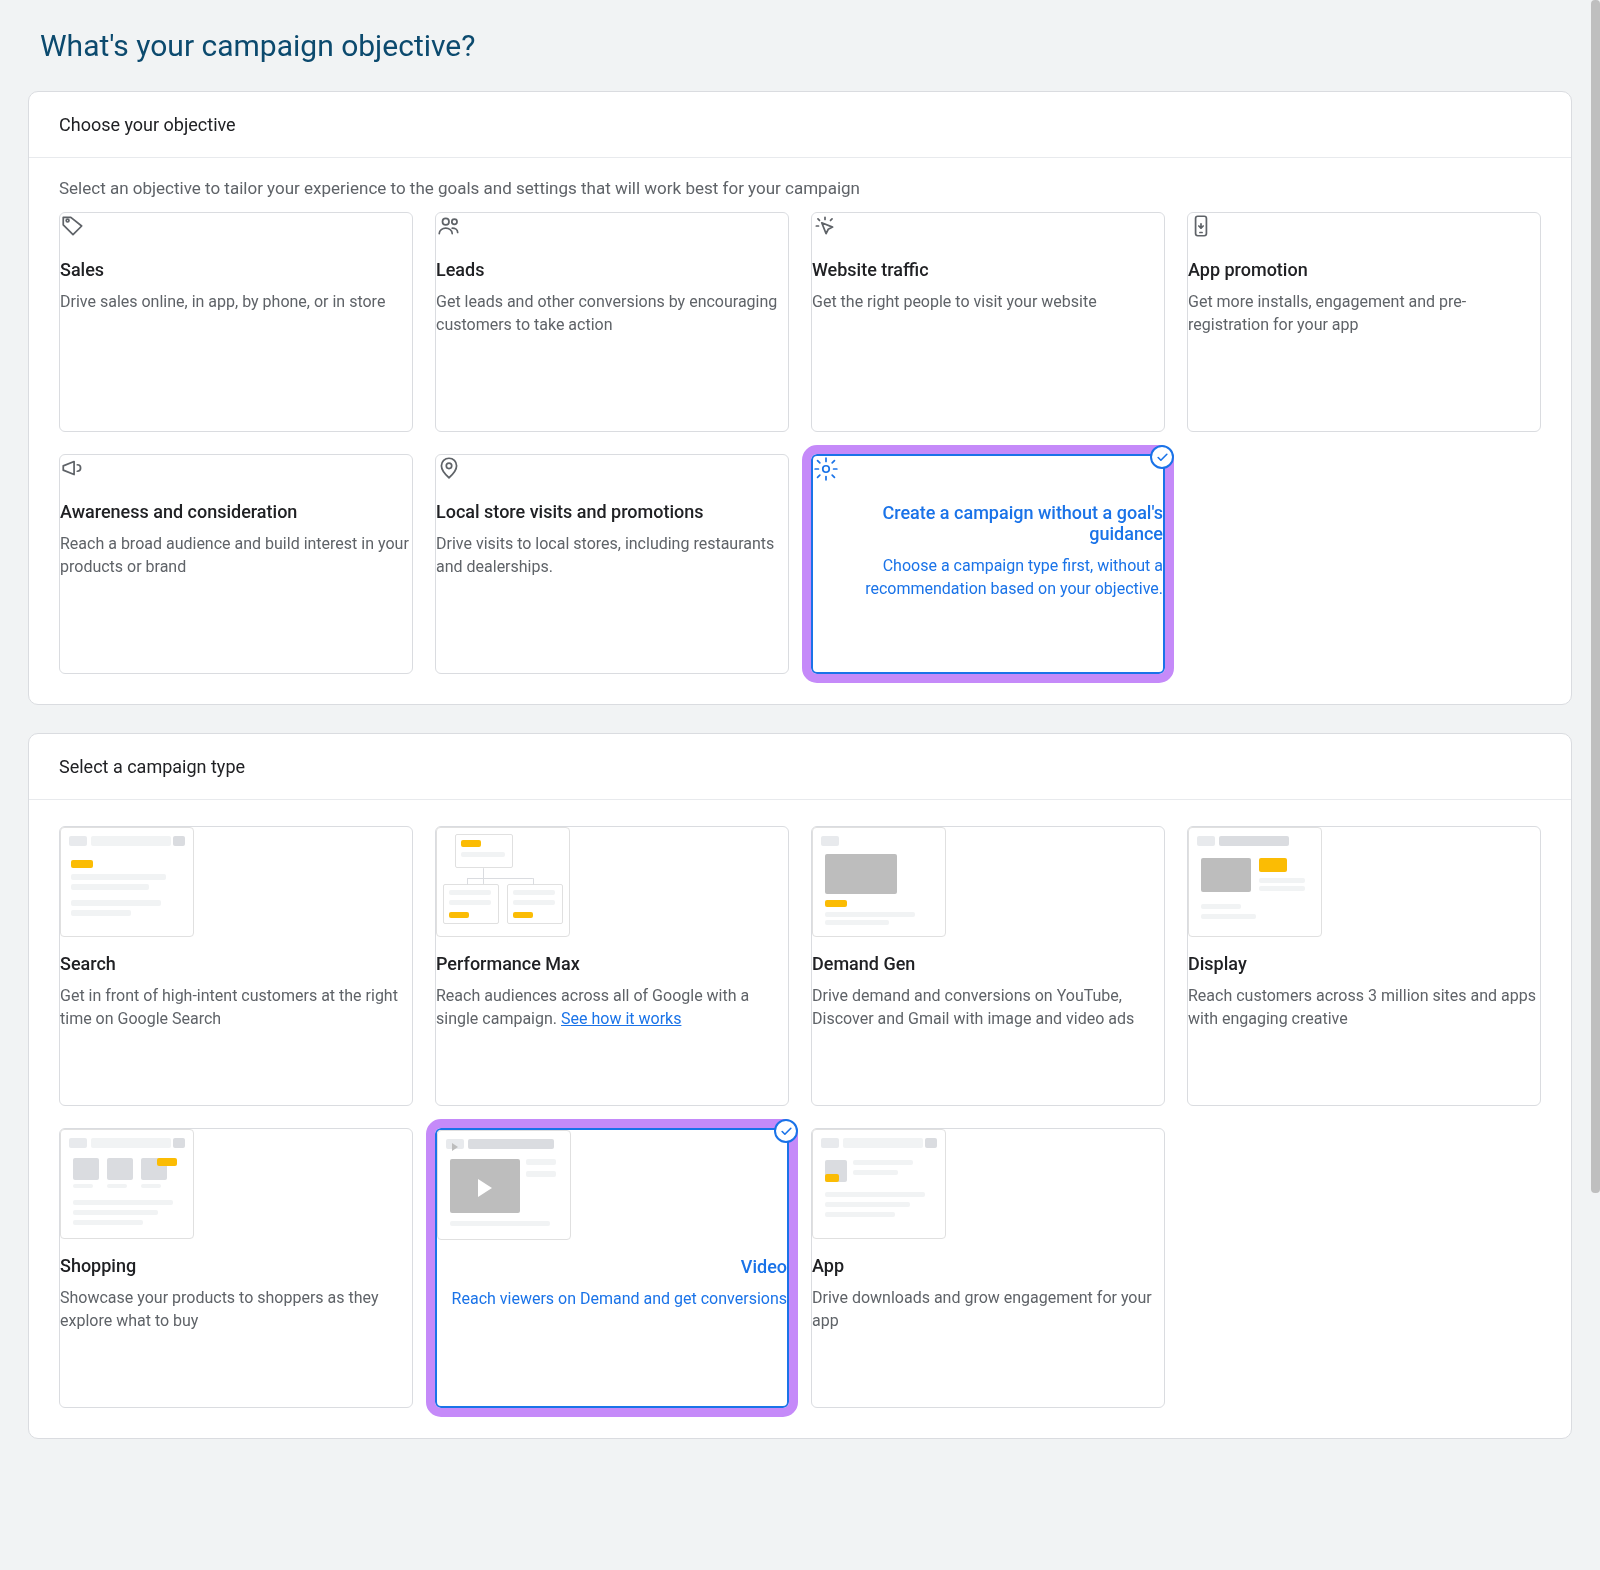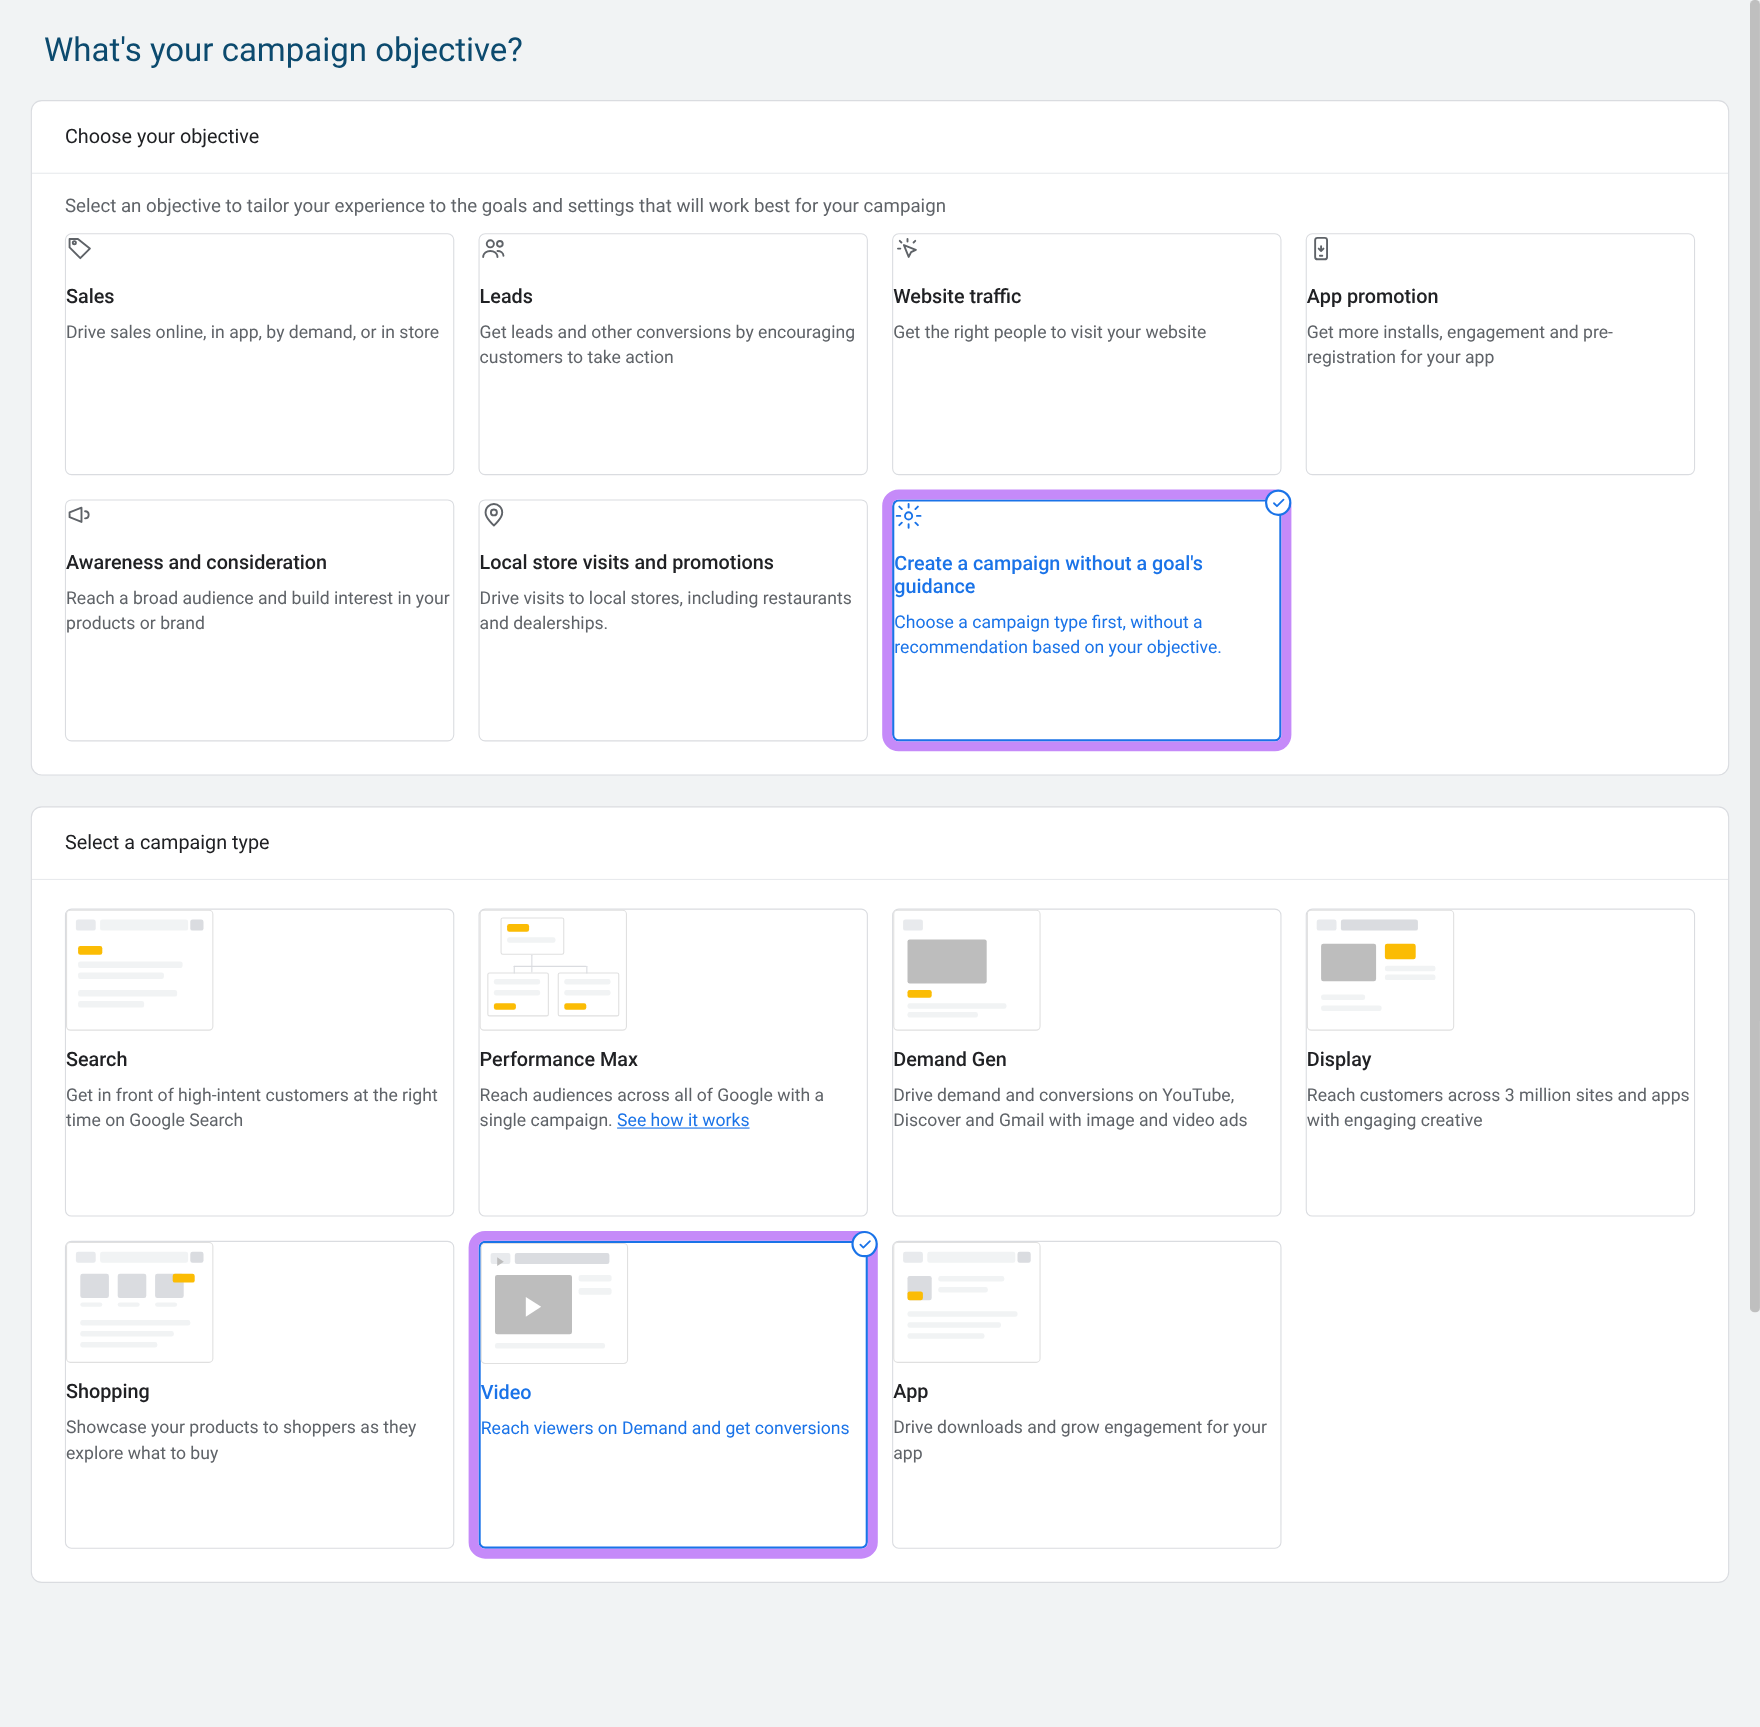--- a/index.html
+++ b/index.html
@@ -70,21 +70,21 @@
     font-size: 18px;
     font-weight: 500;
     margin-bottom: 10px;
   }
   .card-desc {
     font-size: 16px;
     line-height: 1.45;
     color: #5f6368;
   }
   .card.selected .card-title,
-  .card.selected .card-desc { color: #1a73e8; }
+  .card.selected .card-desc { color: #1a73e8; text-align: right; }
   .card .link { color: #1a73e8; text-decoration: underline; cursor: pointer; }
   .check-badge {
     position: absolute;
     top: -11px; right: -11px;
     width: 24px; height: 24px;
     border-radius: 50%;
     background: #fff;
     border: 2px solid #1a73e8;
     display: flex; align-items: center; justify-content: center;
   }
@@ -124,21 +124,21 @@
     <div class="panel-title">Choose your objective</div>
   </div>
   <div class="panel-subtitle">Select an objective to tailor your experience to the goals and settings that will work best for your campaign</div>
   <div class="grid" id="objective-grid">
       <div class="card">
         <div class="icon-row"><svg class="icon-svg" xmlns="http://www.w3.org/2000/svg" viewBox="0 0 24 24" fill="none" stroke="currentColor" stroke-width="1.6" stroke-linecap="round" stroke-linejoin="round">
             <path d="M20 12l-8 8-9-9V4h7z"></path>
             <circle cx="7" cy="7" r="1.3"></circle>
           </svg></div>
         <div class="card-title">Sales</div>
-        <div class="card-desc">Drive sales online, in app, by demand, or in store</div>
+        <div class="card-desc">Drive sales online, in app, by phone, or in store</div>
       </div>
       <div class="card">
         <div class="icon-row"><svg class="icon-svg" xmlns="http://www.w3.org/2000/svg" viewBox="0 0 24 24" fill="none" stroke="currentColor" stroke-width="1.6" stroke-linecap="round" stroke-linejoin="round">
             <circle cx="9" cy="8" r="3"></circle>
             <path d="M3 19c0-3 3-5 6-5s6 2 6 5"></path>
             <circle cx="17" cy="8" r="2.4"></circle>
             <path d="M15 14c2.5 0 5 1.5 5 4"></path>
           </svg></div>
         <div class="card-title">Leads</div>
         <div class="card-desc">Get leads and other conversions by encouraging customers to take action</div>

